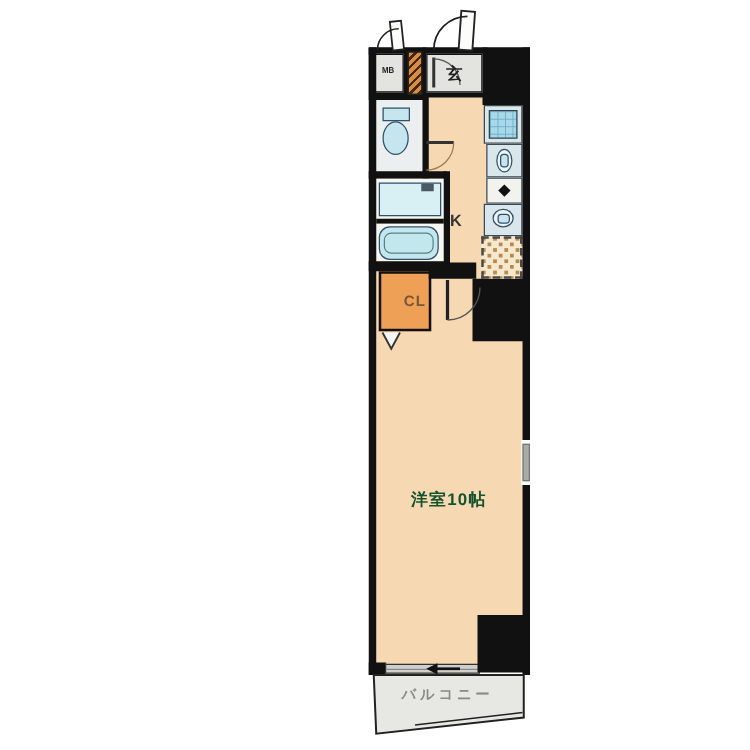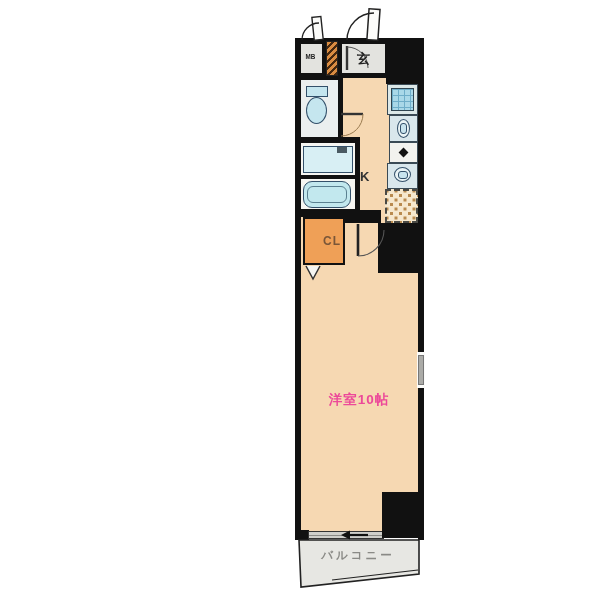--- a/index.html
+++ b/index.html
@@ -46,21 +46,21 @@
   .tub-inner{width:82%;height:62%;border:1px solid #5A8090;border-radius:6px;}
   .win-right-outer{background:#FBFBF9;}
   .win-right{background:#ABABA7;border:1px solid #777;box-sizing:border-box;}
   .win-band{background:#CFCFCB;border:1px solid #333;box-sizing:border-box;}
   .win-band-line{background:#8A8A86;}
   
   .lbl{position:absolute;color:#222;white-space:nowrap;}
   .lbl-mb{font-size:7px;font-weight:bold;width:23px;text-align:center;transform:scaleX(.9);}
   .lbl-gen{font-size:13px;font-weight:bold;}
   .lbl-k{font-size:13px;font-weight:bold;color:#333;}
-  .lbl-room{font-size:13.5px;font-weight:600;color:#ec4899;width:120px;text-align:center;letter-spacing:1px;}
+  .lbl-room{font-size:13.5px;font-weight:600;color:#14532d;width:120px;text-align:center;letter-spacing:1px;}
   .lbl-bal{font-size:11.5px;font-weight:bold;color:#8A8A86;width:110px;text-align:center;letter-spacing:3px;}
   svg{position:absolute;left:0;top:0;pointer-events:none;}
 </style>
 </head>
 <body>
 
 <div class="canvas">
 
   <div class="abs peach" style="left:301px;top:44px;width:117px;height:488px;"></div>
 

